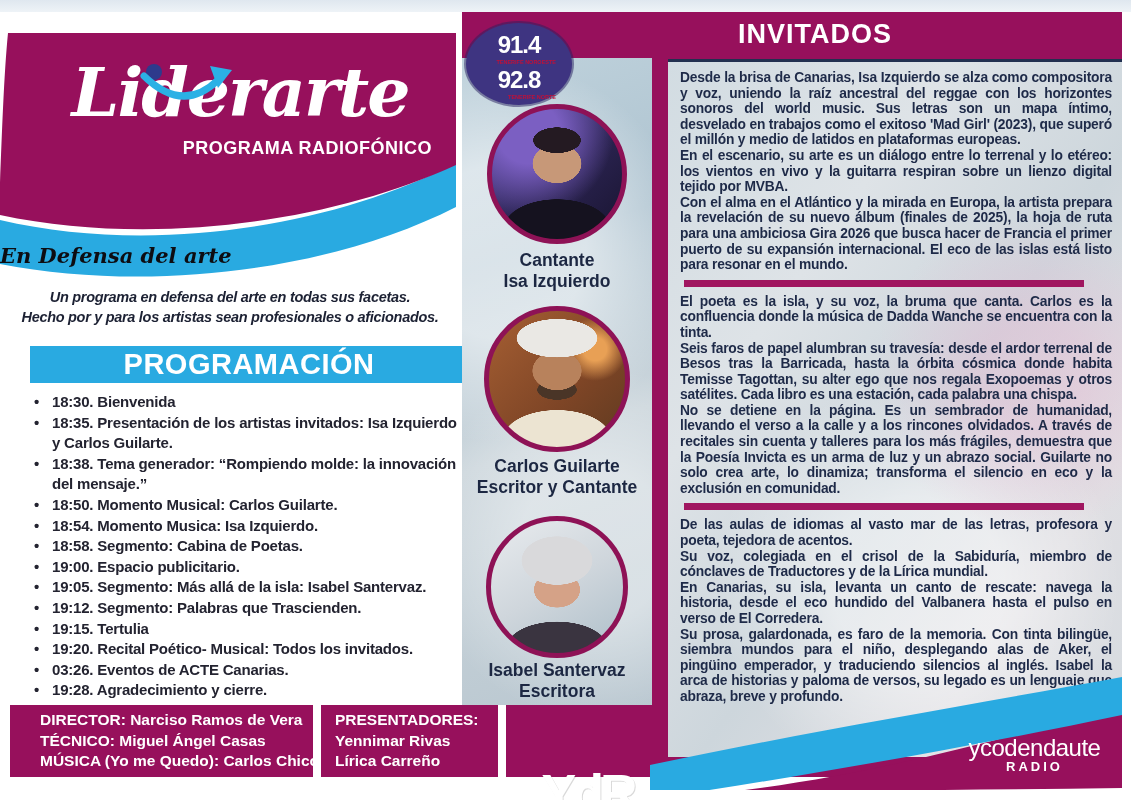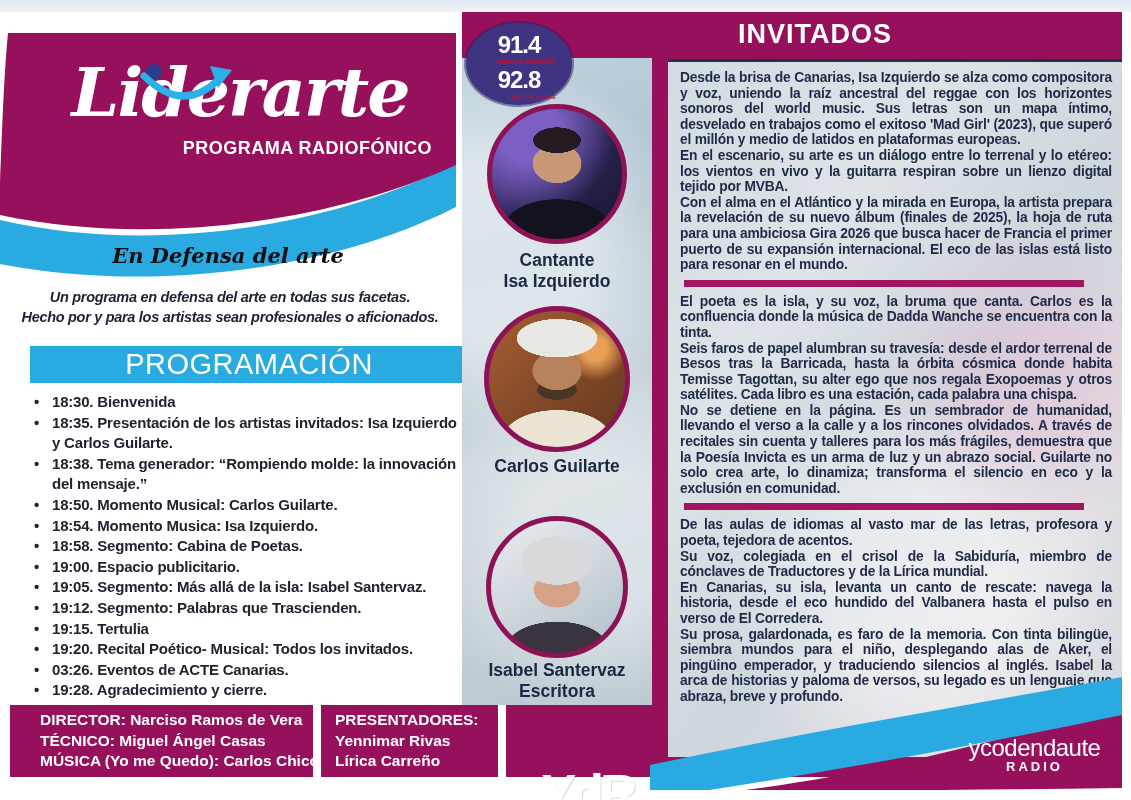--- a/index.html
+++ b/index.html
@@ -15,29 +15,29 @@
 
   
   .hero-svg { position:absolute; left:0; top:33px; width:456px; height:260px; }
   .logo-title { position:absolute; left:40px; top:52px; width:400px; text-align:center;
                 font-family:"DejaVu Serif", serif; font-style:italic; font-weight:bold;
                 font-size:68px; color:#ffffff; letter-spacing:-2px; }
   .logo-sub { position:absolute; left:40px; top:138px; width:392px; text-align:right;
               font-weight:bold; font-size:18px; color:#ffffff; letter-spacing:0.5px; }
   .smile-svg { position:absolute; left:138px; top:60px; width:100px; height:58px; }
 
-  .motto { position:absolute; left:0; top:243px; width:456px; text-align:center;
+  .motto { position:absolute; left:0; top:243px; width:456px; 
            font-family:"DejaVu Serif", serif; font-style:italic; font-weight:bold;
            font-size:21px; color:#0d0d12; }
   .descr { position:absolute; left:-12px; top:287px; width:484px; text-align:center;
            font-weight:bold; font-style:italic; font-size:14.5px; letter-spacing:-0.3px;
            color:#1c2133; line-height:1.38; }
 
   .prog-banner { position:absolute; left:30px; top:346px; width:438px; height:37px;
-                 background:#29aae1; color:#ffffff; font-weight:normal; font-size:29px;
+                 background:#29aae1; color:#ffffff; font-weight:bold; font-size:29px;
                  text-align:center; line-height:37px; letter-spacing:0.5px; }
 
   .schedule { position:absolute; left:28px; top:392px; width:438px; list-style:none; }
   .schedule li { position:relative; padding-left:24px; font-weight:bold; font-size:15px;
                  letter-spacing:-0.2px; color:#232330; line-height:20.6px; }
   .schedule li::before { content:"•"; position:absolute; left:6px; top:0; color:#232330; }
 
   
   .mid-strip { position:absolute; left:462px; top:58px; width:190px; height:647px;
                background:
@@ -167,20 +167,21 @@
 
   <div class="photo photo-1"></div>
   <div class="caption cap-1">
     <div>Cantante</div>
     <div>Isa Izquierdo</div>
   </div>
 
   <div class="photo photo-2"></div>
   <div class="caption cap-2">
     <div>Carlos Guilarte</div>
+    <div>Escritor y Cantante</div>
   </div>
 
   <div class="photo photo-3"></div>
   <div class="caption cap-3">
     <div>Isabel Santervaz</div>
     <div>Escritora</div>
   </div>
 
   <div class="invitados-title">INVITADOS</div>
 

